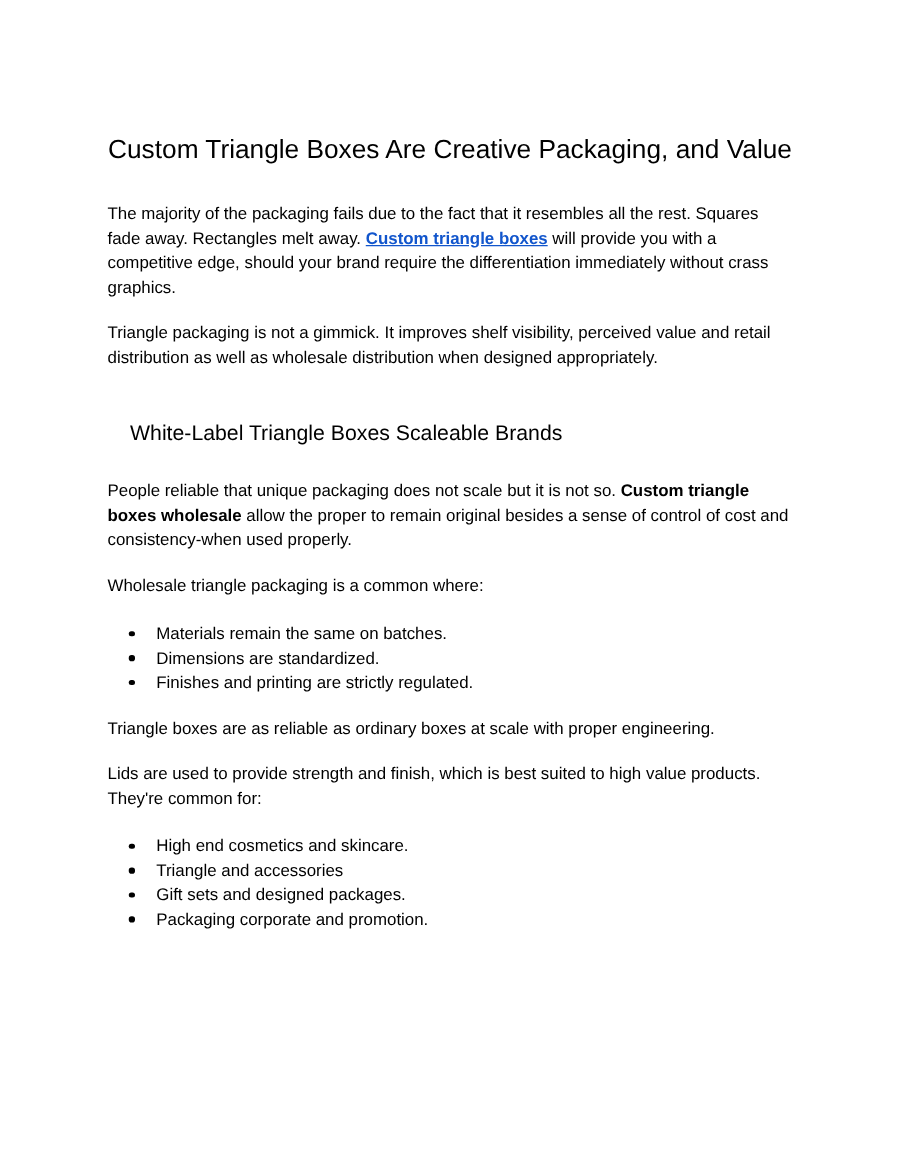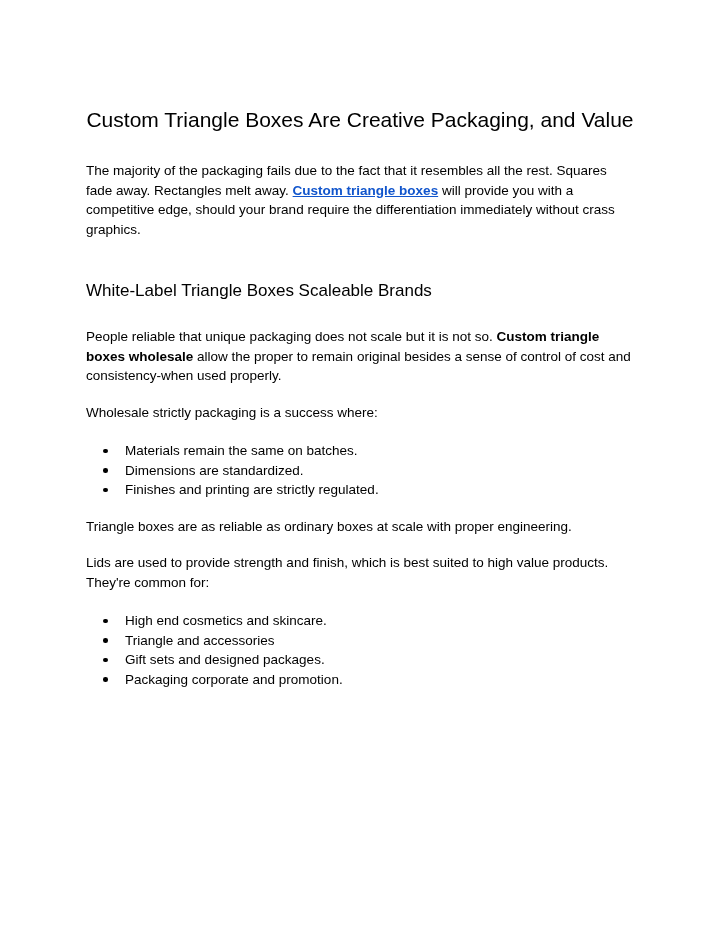--- a/index.html
+++ b/index.html
@@ -27,21 +27,21 @@
     font-weight: 400;
     text-align: center;
     color: #000000;
     margin: 0 0 26px 0;
   }
   h2.section-heading {
     font-size: 17px;
     line-height: 23px;
     font-weight: 400;
     color: #000000;
-    margin: 40px 0 25px 0;
+    margin: 40px 0 25px 18px;
   }
   p.para {
     font-size: 13.5px;
     line-height: 19.5px;
     margin: 0 0 17px 0;
     color: #000000;
   }
   a.doc-link {
     color: #1155cc;
     font-weight: 700;
@@ -75,26 +75,27 @@
 </style>
 </head>
 <body>
 
 <div class="page">
 
   <h1 class="doc-title">Custom Triangle Boxes Are Creative Packaging, and Value</h1>
 
   <p class="para"><span>The majority of the packaging fails due to the fact that it resembles all the rest. Squares fade away. Rectangles melt away. </span><a class="doc-link" href="#">Custom triangle boxes</a><span> will provide you with a competitive edge, should your brand require the differentiation immediately without crass graphics.</span></p>
 
+  <p class="para">Triangle packaging is not a gimmick. It improves shelf visibility, perceived value and retail distribution as well as wholesale distribution when designed appropriately.</p>
 
   <h2 class="section-heading">White-Label Triangle Boxes Scaleable Brands</h2>
 
   <p class="para"><span>People reliable that unique packaging does not scale but it is not so. </span><span class="bold-run">Custom triangle boxes wholesale</span><span> allow the proper to remain original besides a sense of control of cost and consistency-when used properly.</span></p>
 
-  <p class="para">Wholesale strictly packaging is a success where:</p>
+  <p class="para">Wholesale triangle packaging is a common where:</p>
 
   <ul class="bullet-list">
     <li><span class="bullet-dot"></span><span>Materials remain the same on batches.</span></li>
     <li><span class="bullet-dot"></span><span>Dimensions are standardized.</span></li>
     <li><span class="bullet-dot"></span><span>Finishes and printing are strictly regulated.</span></li>
   </ul>
 
   <p class="para">Triangle boxes are as reliable as ordinary boxes at scale with proper engineering.</p>
 
 

